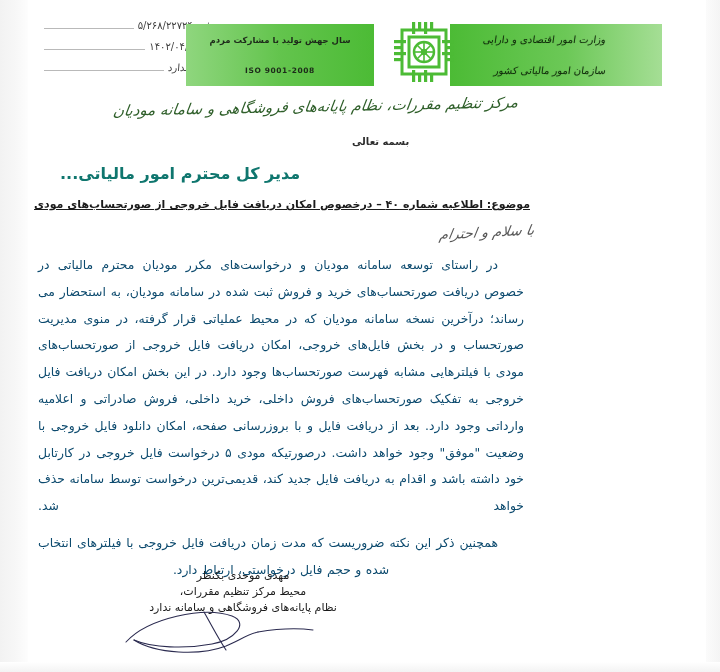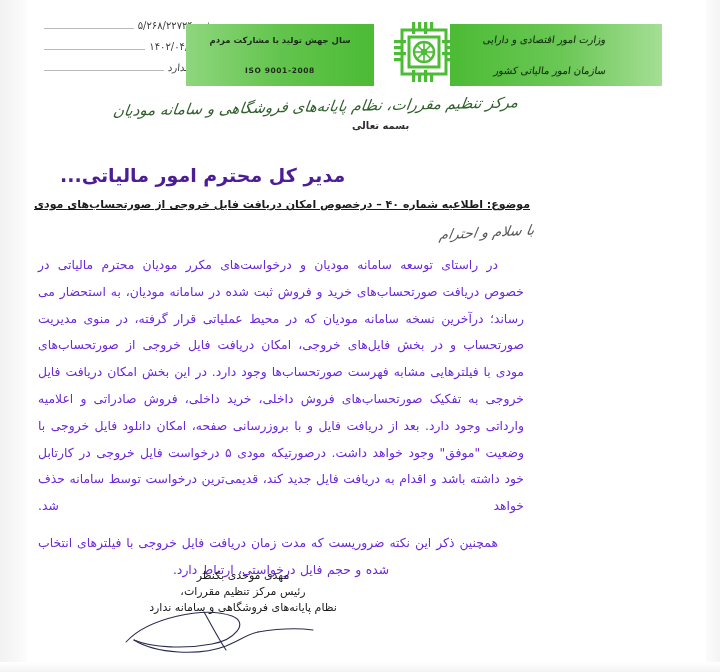--- a/index.html
+++ b/index.html
@@ -179,37 +179,37 @@
     color: #2f5f2a;
     font-family: "DejaVu Serif", "Liberation Serif", serif;
     font-style: italic;
     transform: skewX(-9deg) rotate(-1.2deg);
     letter-spacing: .4px;
     white-space: nowrap;
   }
 
   .besmeh {
     position: absolute;
-    top: 120px;
+    top: 136px;
     left: 352px;
     font-size: 10px;
     font-weight: bold;
     color: #2d2d2d;
   }
 
   
   .addressee {
     position: absolute;
     top: 164px;
     right: 0;
     width: 660px;
     text-align: left;
-    font-size: 19px;
+    font-size: 16px;
     font-weight: bold;
-    color: #4c1d95;
+    color: #0f766e;
     letter-spacing: .1px;
   }
   .subject {
     position: absolute;
     top: 198px;
     right: 0;
     width: 686px;
     text-align: left;
     font-size: 11px;
     font-weight: bold;
@@ -233,21 +233,21 @@
   .body-text {
     position: absolute;
     top: 252px;
     right: 196px;
     left: 38px;
     direction: rtl;
     text-align: justify;
     text-align-last: justify;
     font-size: 12.4px;
     line-height: 26.8px;
-    color: #6d28d9;
+    color: #0c4a6e;
     letter-spacing: 0;
     word-spacing: .5px;
   }
   .body-text p {
     margin: 0 0 10px 0;
     text-indent: 0;
   }
   .body-text p.indent {
     text-indent: 26px;
   }
@@ -369,21 +369,21 @@
   <div class="subject">موضوع: اطلاعیه شماره ۴۰ – درخصوص امکان دریافت فایل خروجی از صورتحساب‌های مودی</div>
   <div class="salutation">با سلام و احترام</div>
 
   <div class="body-text">
     <p class="indent">در راستای توسعه سامانه مودیان و درخواست‌های مکرر مودیان محترم مالیاتی در خصوص دریافت صورتحساب‌های خرید و فروش ثبت شده در سامانه مودیان، به استحضار می رساند؛ درآخرین نسخه سامانه مودیان که در محیط عملیاتی قرار گرفته، در منوی مدیریت صورتحساب و در بخش فایل‌های خروجی، امکان دریافت فایل خروجی از صورتحساب‌های مودی با فیلترهایی مشابه فهرست صورتحساب‌ها وجود دارد. در این بخش امکان دریافت فایل خروجی به تفکیک صورتحساب‌های فروش داخلی، خرید داخلی، فروش صادراتی و اعلامیه وارداتی وجود دارد. بعد از دریافت فایل و با بروزرسانی صفحه، امکان دانلود فایل خروجی با وضعیت "موفق" وجود خواهد داشت. درصورتیکه مودی ۵ درخواست فایل خروجی در کارتابل خود داشته باشد و اقدام به دریافت فایل جدید کند، قدیمی‌ترین درخواست توسط سامانه حذف خواهد شد.</p>
     <p class="indent last-natural">همچنین ذکر این نکته ضروریست که مدت زمان دریافت فایل خروجی با فیلترهای انتخاب شده و حجم فایل درخواستی، ارتباط دارد.</p>
   </div>
 
   <div class="signature">
     <div class="sig-line">مهدی موحدی بکنظر</div>
-    <div class="sig-line">رئیس مرکز تنظیم مقررات،</div>
+    <div class="sig-line">محیط مرکز تنظیم مقررات،</div>
     <div class="sig-line">نظام پایانه‌های فروشگاهی و سامانه ندارد</div>
   </div>
 
   <svg class="sig-mark" viewBox="0 0 230 70">
     <g fill="none" stroke="#2b2b50" stroke-width="1.1" stroke-linecap="round">
       <path d="M18 42 C 40 18, 96 6, 124 16 C 142 23, 126 40, 104 44 C 78 49, 44 48, 26 40"></path>
       <path d="M26 40 C 48 54, 92 56, 118 46 C 132 40, 140 34, 150 32"></path>
       <path d="M150 32 C 168 29, 190 28, 205 30"></path>
       <path d="M96 12 C 104 26, 110 38, 118 50"></path>
     </g>

